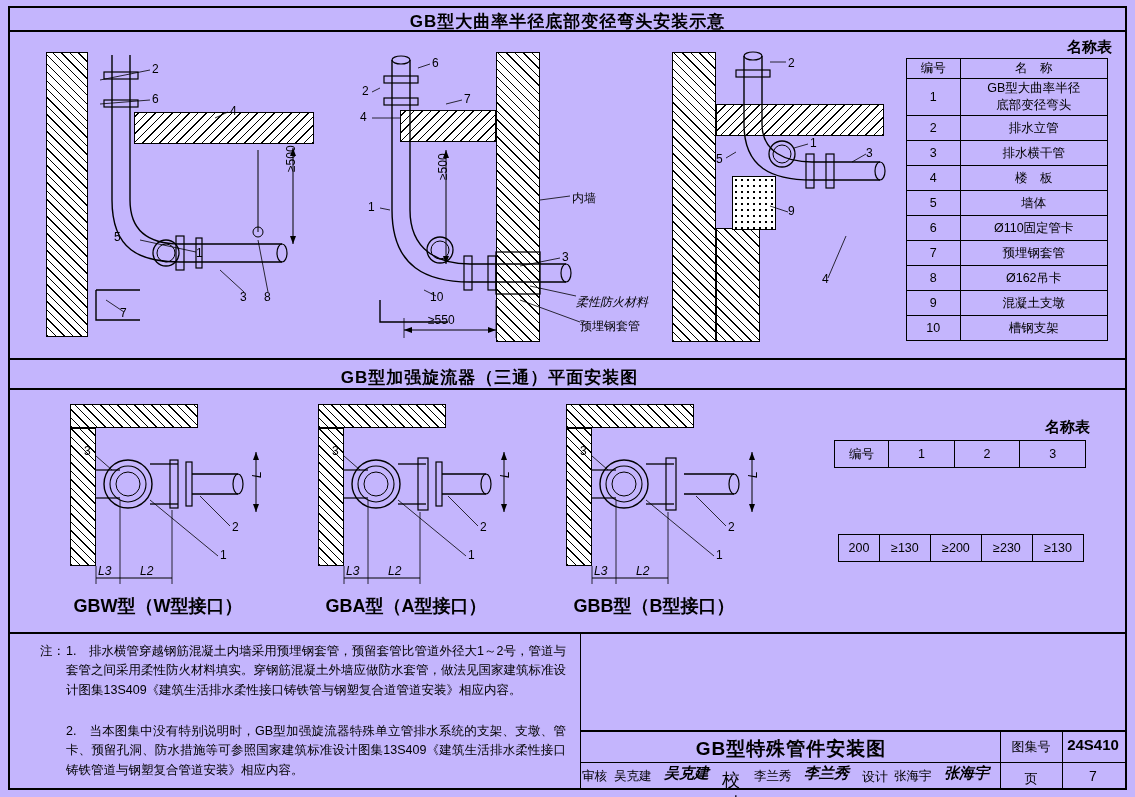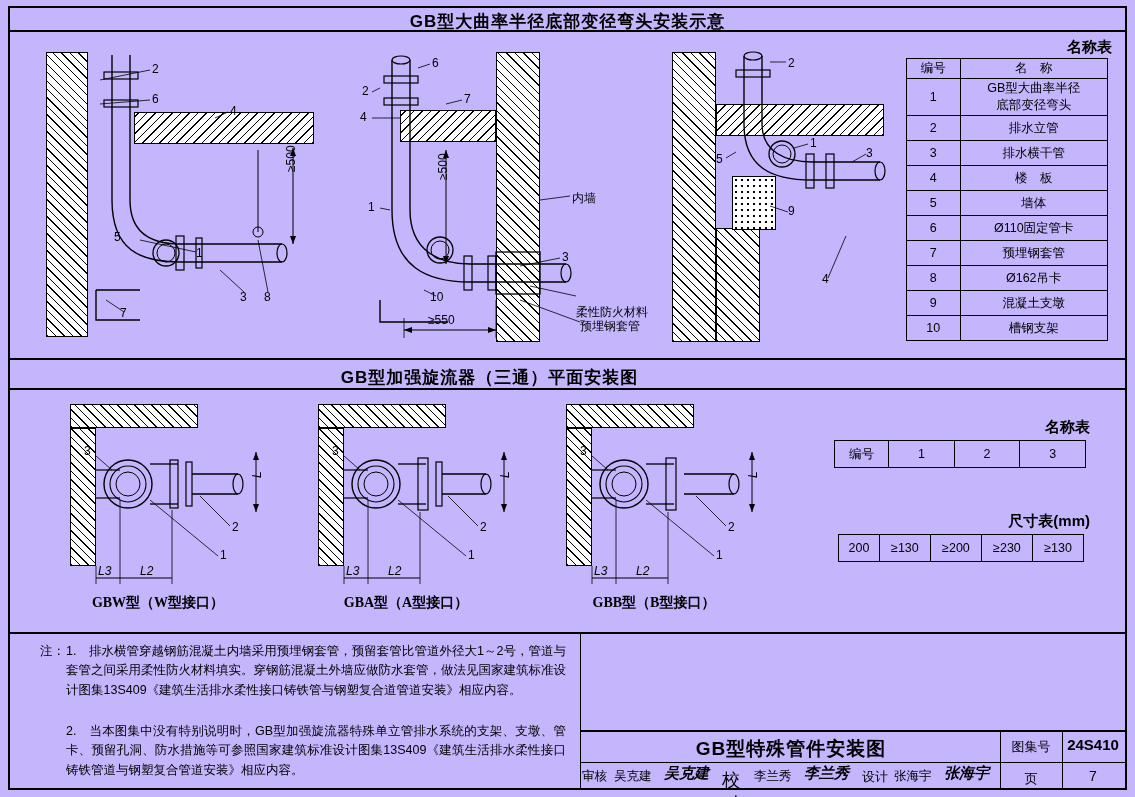--- a/index.html
+++ b/index.html
@@ -31,21 +31,21 @@
     border:1px solid #000;
     position:absolute;
     box-sizing:border-box;
   }
   .lbl{position:absolute;font-size:12px;white-space:nowrap;}
   .lblit{position:absolute;font-size:12px;font-style:italic;white-space:nowrap;}
   table.tbl{border-collapse:collapse;font-size:12.5px;}
   table.tbl td,table.tbl th{border:1px solid #000;text-align:center;padding:1px 3px;font-weight:normal;}
   .tcap{font-size:15px;font-weight:bold;text-align:right;}
   .note{font-size:12.5px;line-height:1.55;}
-  .cap{position:absolute;font-size:14px;font-weight:bold;text-align:center;font-family:Liberation Serif, serif;}
+  .cap{position:absolute;font-size:18px;font-weight:bold;text-align:center;}
   svg{position:absolute;left:0;top:0;overflow:visible;}
   .sig{font-family:"Liberation Serif","DejaVu Serif",serif;font-style:italic;font-weight:bold;font-size:15px;color:#000;}
 </style>
 </head>
 <body>
 
 <div id="page">
   <div class="frame"></div>
 
   <div class="hline" style="left:10px;top:30px;width:1115px;"></div>
@@ -151,21 +151,21 @@
   <div class="lbl" style="left:432px;top:56px;">6</div>
   <div class="lbl" style="left:362px;top:84px;">2</div>
   <div class="lbl" style="left:464px;top:92px;">7</div>
   <div class="lbl" style="left:360px;top:110px;">4</div>
   <div class="lbl" style="left:368px;top:200px;">1</div>
   <div class="lbl" style="left:562px;top:250px;">3</div>
   <div class="lbl" style="left:430px;top:290px;">10</div>
   <div class="lbl" style="left:436px;top:180px;transform:rotate(-90deg);transform-origin:left top;">≥500</div>
   <div class="lbl" style="left:428px;top:313px;">≥550</div>
   <div class="lbl" style="left:572px;top:190px;">内墙</div>
-  <div class="lbl" style="left:576px;top:304px;">柔性防火材料</div>
+  <div class="lbl" style="left:576px;top:294px;font-style:italic;">柔性防火材料</div>
   <div class="lbl" style="left:580px;top:318px;">预埋钢套管</div>
 
   <div class="hatch" style="left:672px;top:52px;width:44px;height:290px;"></div>
   <div class="hatch2" style="left:716px;top:104px;width:168px;height:32px;"></div>
   <div class="hatch" style="left:716px;top:228px;width:44px;height:114px;"></div>
   <div class="dots" style="left:732px;top:176px;width:44px;height:54px;"></div>
 
   <svg width="1135" height="797">
     <line x1="744" y1="56" x2="744" y2="124" stroke="#000" stroke-width="1.4"></line>
     <line x1="762" y1="56" x2="762" y2="124" stroke="#000" stroke-width="1.4"></line>
@@ -364,21 +364,20 @@
       <tbody>
         <tr>
           <td style="height:24px;width:52px">编号</td>
           <td style="height:24px;width:66px">1</td>
           <td style="height:24px;width:66px">2</td>
           <td style="height:24px;width:66px">3</td>
         </tr>
       </tbody>
     </table>
 
-  <div class="tcap" style="position:absolute;left:830px;top:512px;width:260px;">尺寸表(mm)</div>
   <table class="tbl" id="sz-tbl" style="position:absolute;left:838px;top:534px;width:246px;">
       <tbody>
         <tr>
           <td style="height:24px">200</td>
           <td style="height:24px">≥130</td>
           <td style="height:24px">≥200</td>
           <td style="height:24px">≥230</td>
           <td style="height:24px">≥130</td>
         </tr>
       </tbody>

